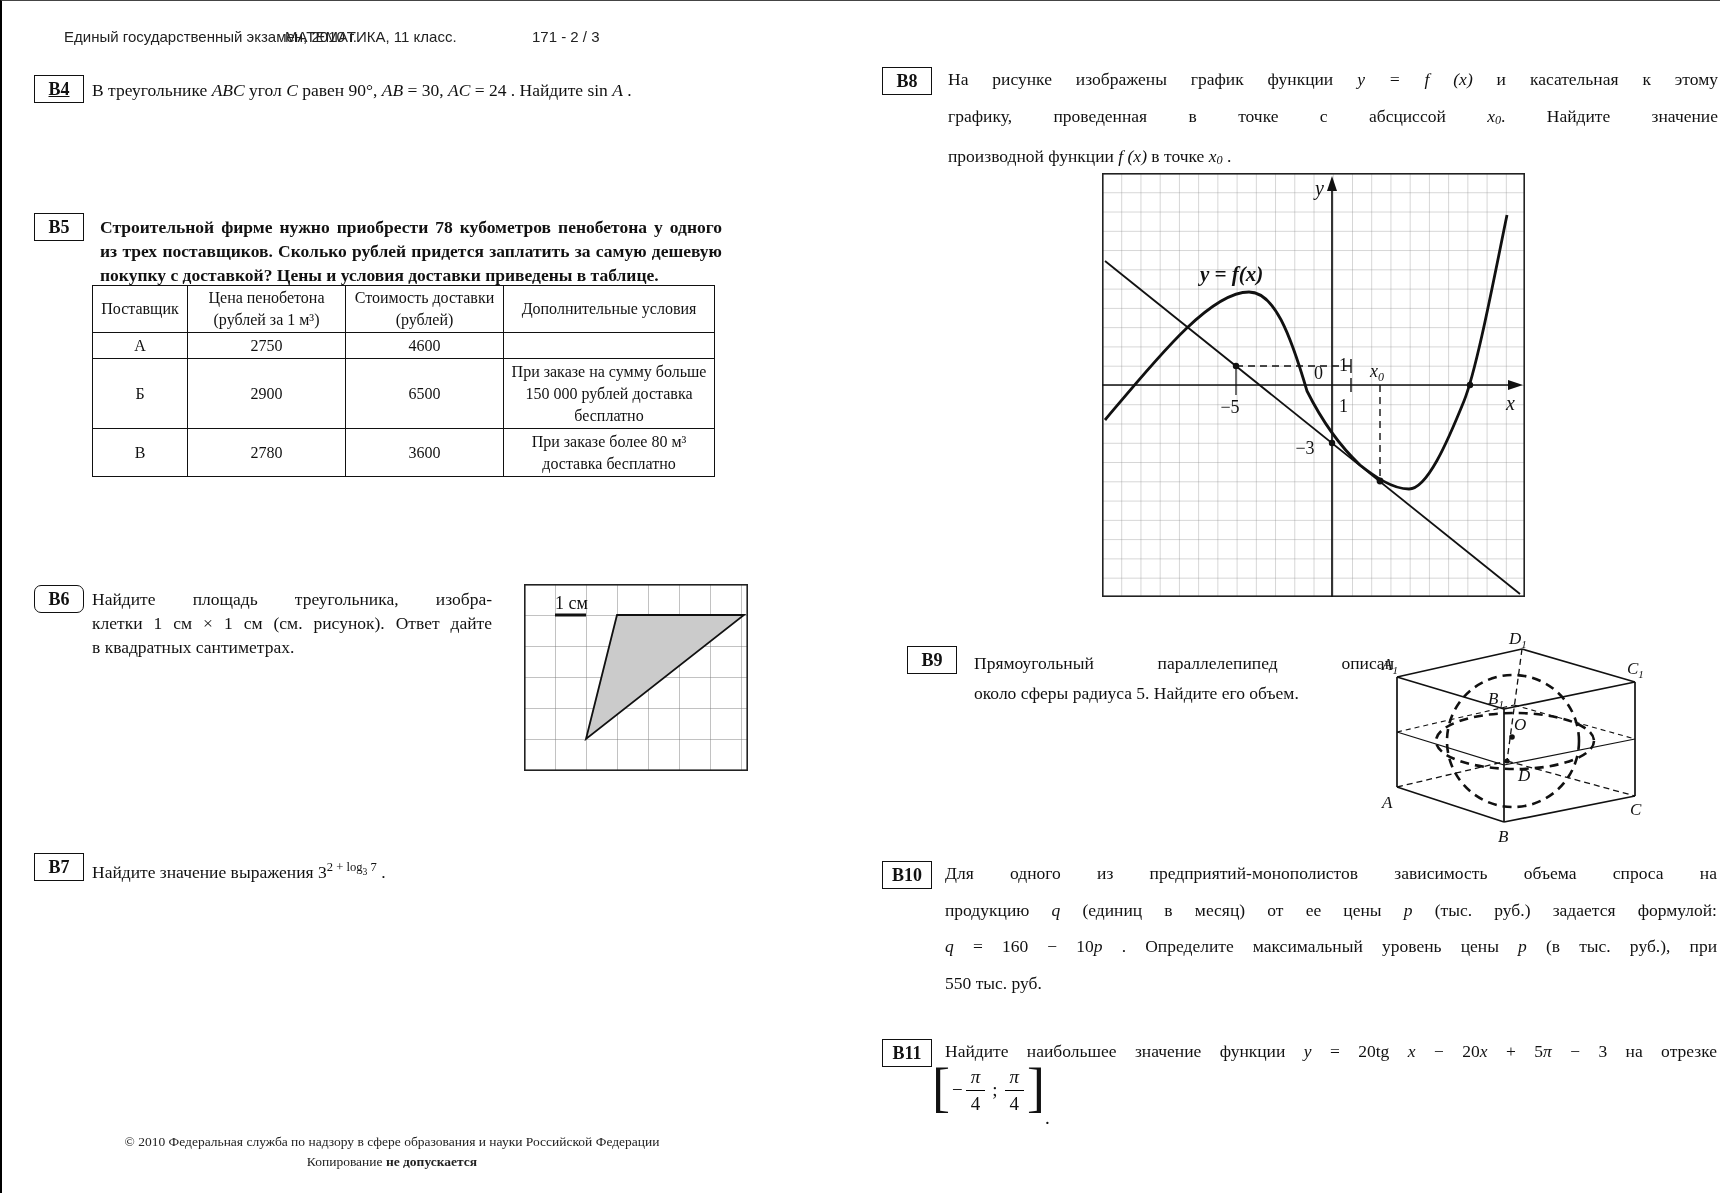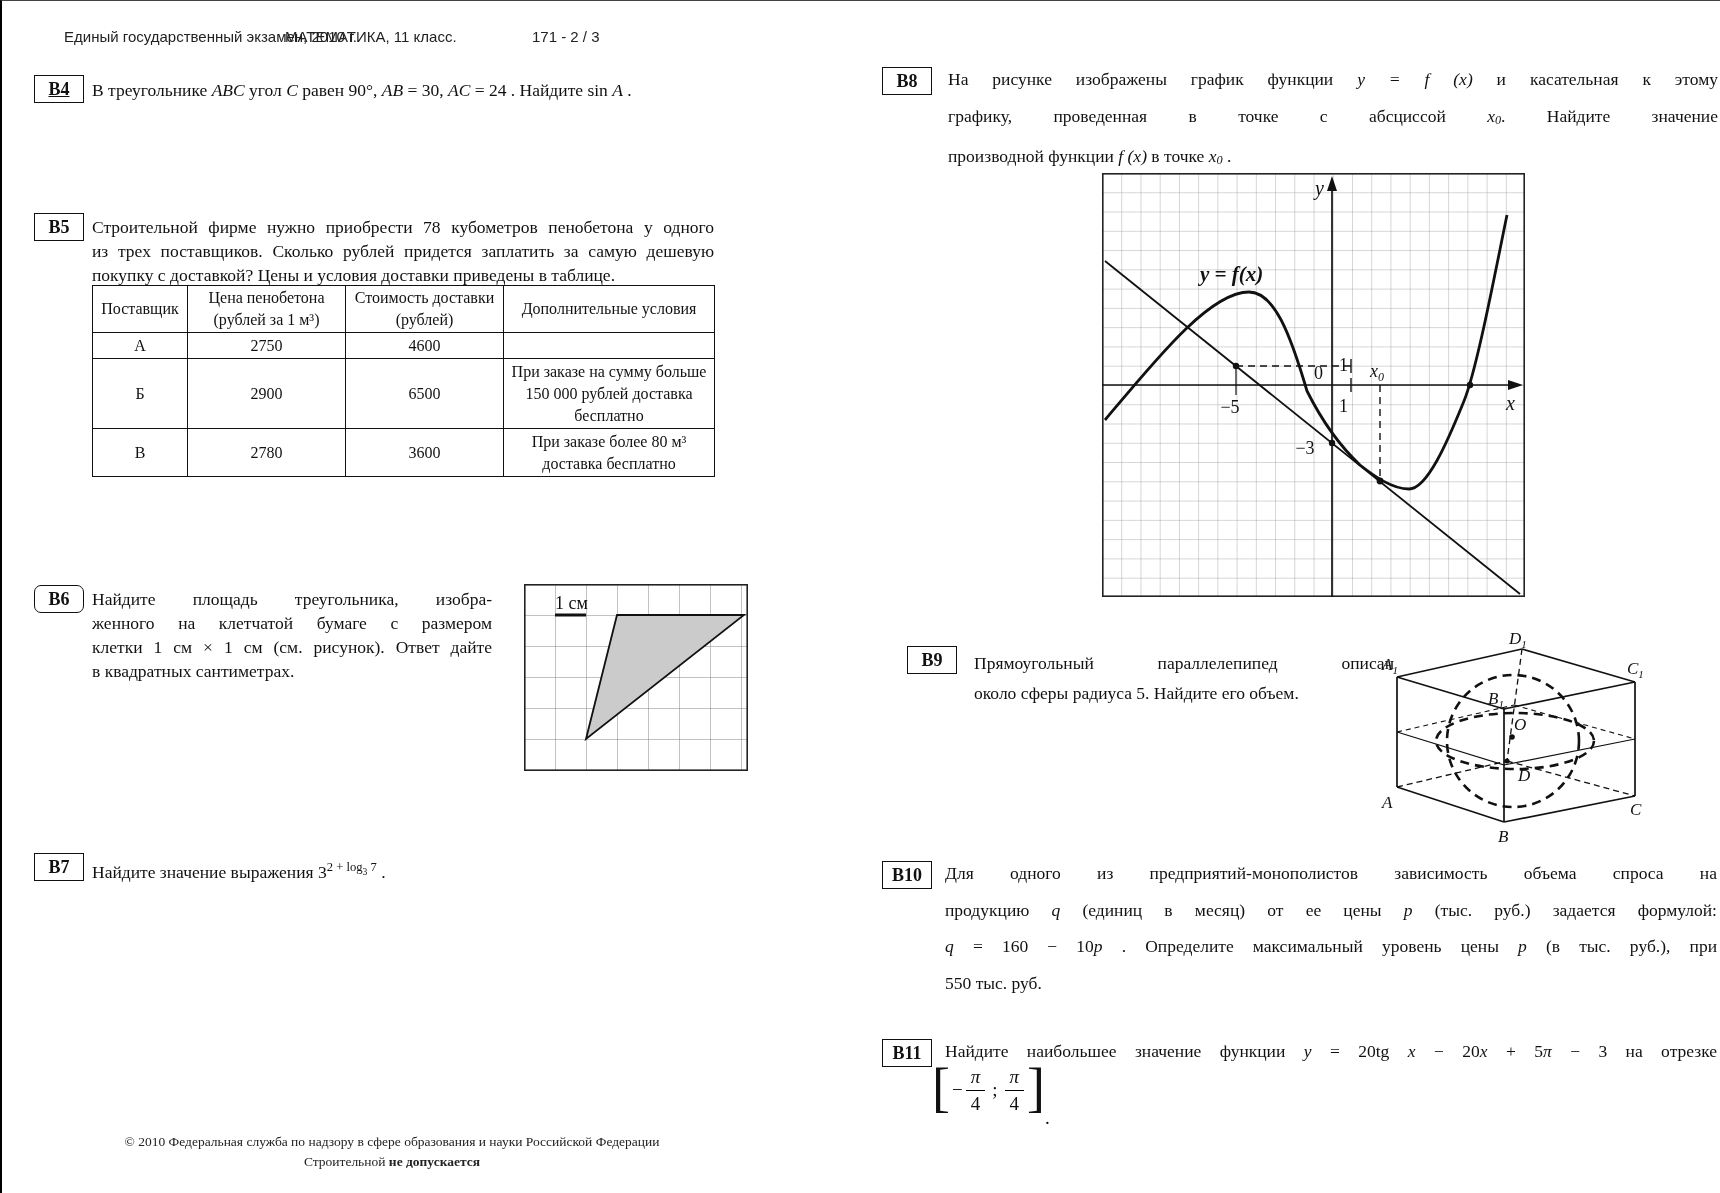--- a/index.html
+++ b/index.html
@@ -43,21 +43,21 @@
 <div id="page">
 
   <span class="abs hdr" style="left:62px;top:27px;">Единый государственный экзамен, 2010 г.</span>
   <span class="abs hdr" style="left:283px;top:27px;">МАТЕМАТИКА, 11 класс.</span>
   <span class="abs hdr" style="left:530px;top:27px;">171 - 2 / 3</span>
 
   <div class="plabel" style="left:32px;top:74px;text-decoration:underline;">В4</div>
   <div class="abs ptext" style="left:90px;top:77px;width:672px;"><span>В треугольнике </span><span class="it">ABC</span><span>  угол </span><span class="it">C</span><span> равен 90°,  </span><span class="it">AB</span><span> = 30,  </span><span class="it">AC</span><span> = 24 . Найдите sin </span><span class="it">A</span><span> .</span></div>
 
   <div class="plabel" style="left:32px;top:212px;">В5</div>
-  <div class="abs ptext" style="left:90px;top:214px;width:622px;">
+  <div class="abs ptext" style="left:98px;top:214px;width:622px;font-weight:bold;">
     <div class="ln">Строительной фирме нужно приобрести 78 кубометров пенобетона у одного</div>
     <div class="ln">из трех поставщиков. Сколько рублей придется заплатить за самую дешевую</div>
     <div class="lnl">покупку с доставкой? Цены и условия доставки приведены в таблице.</div>
   </div>
 
   <table class="b5 abs" style="left:90px;top:284px;">
     <colgroup>
         <col style="width:95px">
         <col style="width:158px">
         <col style="width:158px">
@@ -87,21 +87,20 @@
       <td>2780</td>
       <td>3600</td>
       <td>При заказе более 80 м³ доставка бесплатно</td>
     </tr>
   </tbody>
     </table>
 
   <div class="plabel" style="left:32px;top:584px;border-radius:7px;">В6</div>
   <div class="abs ptext" style="left:90px;top:586px;width:400px;">
     <div class="ln">Найдите площадь треугольника, изобра-</div>
-    <div class="ln">женного на клетчатой бумаге с размером</div>
     <div class="ln">клетки 1 см × 1 см (см. рисунок). Ответ дайте</div>
     <div class="lnl">в квадратных сантиметрах.</div>
   </div>
 
   <svg class="abs" style="left:522px;top:583px;" width="224" height="187" viewBox="0 0 224 187">
     <defs>
       <pattern id="gridB6" width="31" height="31" patternUnits="userSpaceOnUse">
         <path d="M 31 0 L 0 0 0 31" fill="none" stroke="#777" stroke-width="0.9"></path>
       </pattern>
     </defs>
@@ -110,21 +109,21 @@
     <polygon points="93,31 220,31 62,155" fill="#cbcbcb" stroke="#111" stroke-width="1.8"></polygon>
     <line x1="31" y1="31" x2="62" y2="31" stroke="#111" stroke-width="3"></line>
     <text x="31" y="25" class="gt" font-size="12">1 см</text>
   </svg>
 
   <div class="plabel" style="left:32px;top:852px;">В7</div>
   <div class="abs ptext" style="left:90px;top:854px;width:640px;"><span>Найдите значение выражения 3</span><span class="sup">2 + log</span><span class="supsub">3</span><span class="sup"> 7</span><span> .</span></div>
 
   <div class="abs foot" style="left:40px;top:1133px;width:700px;">© 2010  Федеральная служба по надзору в сфере образования и науки Российской Федерации</div>
   <div class="abs foot" style="left:40px;top:1153px;width:700px;">
-    <span>Строительной </span><b>не допускается</b>
+    <span>Копирование </span><b>не допускается</b>
   </div>
 
   <div class="plabel" style="left:880px;top:66px;">В8</div>
   <div class="abs rtext" style="left:933px;top:60px;width:770px;">
     <div class="ln"><span>На рисунке изображены график функции  </span><span class="it">y = f (x)</span><span>  и касательная к этому</span></div>
     <div class="ln"><span>графику, проведенная в точке с абсциссой  </span><span class="it">x</span><span class="subn">0</span><span>. Найдите значение</span></div>
     <div class="lnl"><span>производной функции  </span><span class="it">f (x)</span><span>  в точке  </span><span class="it">x</span><span class="subn">0</span><span> .</span></div>
   </div>
 
   <svg class="abs" style="left:1100px;top:172px;" width="423" height="424" viewBox="0 0 423 424">

